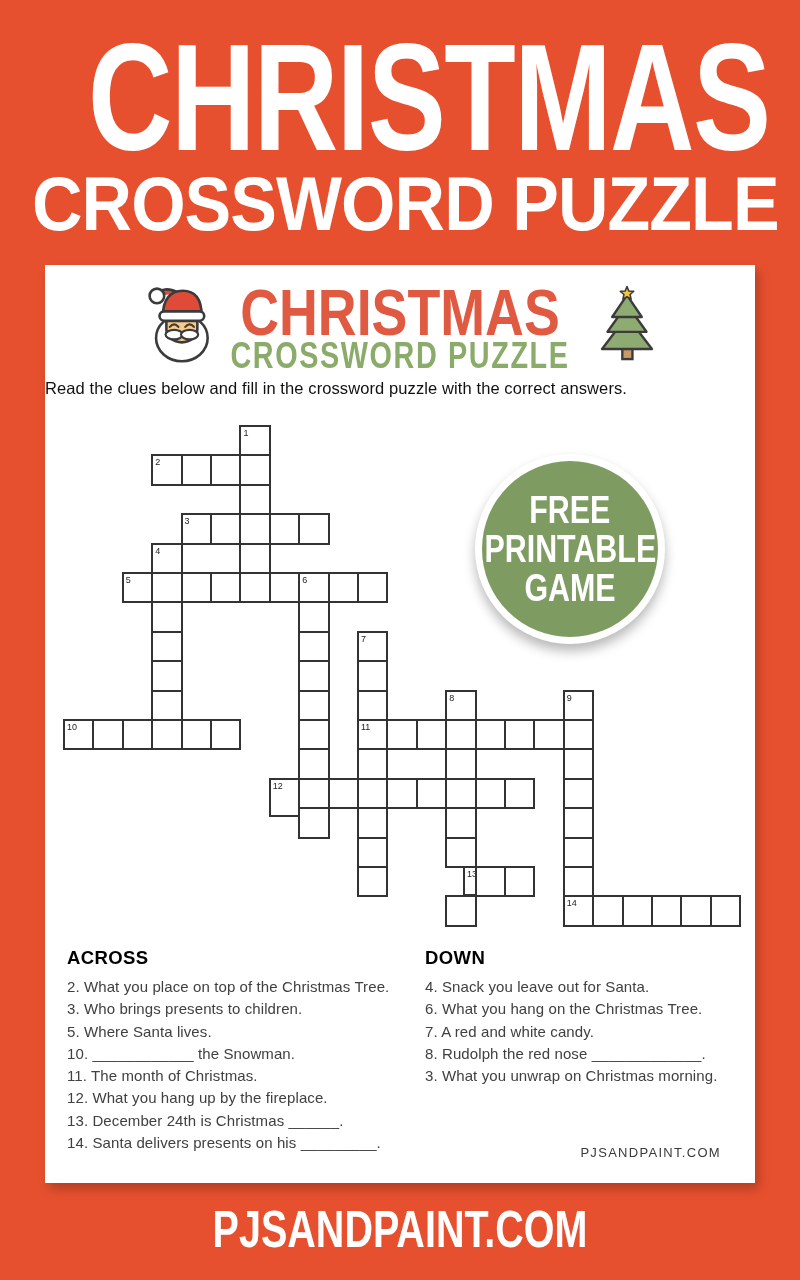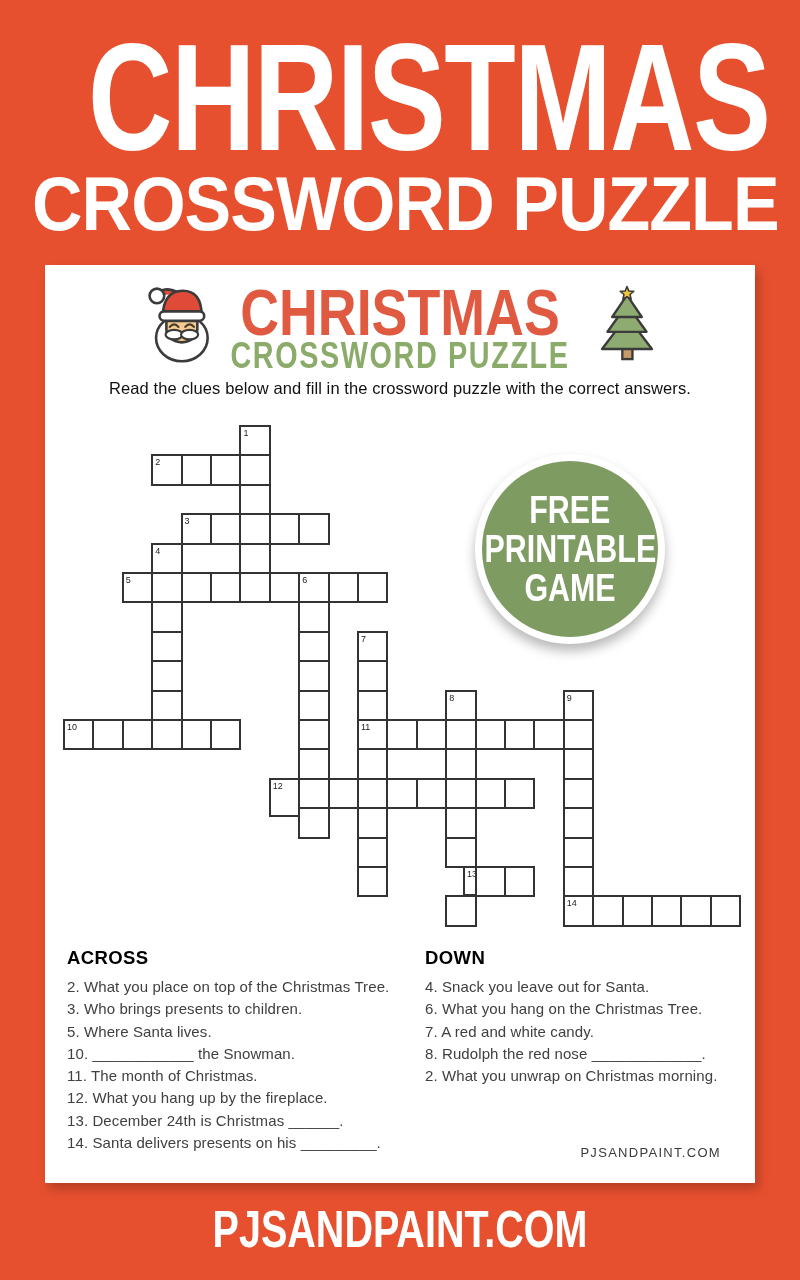--- a/index.html
+++ b/index.html
@@ -24,21 +24,21 @@
     position:absolute;left:0;right:0;top:16px;text-align:center;
     font-weight:bold;font-size:64px;line-height:1;white-space:nowrap;
     transform:scale(0.84,1);transform-origin:50% 0;letter-spacing:0px;
   }
   .card-subtitle{
     position:absolute;left:0;right:0;top:73px;text-align:center;
     font-weight:bold;font-size:36px;line-height:1;white-space:nowrap;
     transform:scale(0.80,1);transform-origin:50% 0;letter-spacing:2px;
   }
   .instruction{
-    position:absolute;left:0;right:0;top:114px;text-align:center;
+    position:absolute;left:0;right:0;top:114px;text-align:left;
     font-size:16.5px;color:#111;letter-spacing:0.1px;
   }
   
   .grid{position:absolute;left:19px;top:161px;width:676px;height:500px;}
   .gcell{
     position:absolute;background:#fff;border:2px solid #333;box-sizing:border-box;
   }
   .gnum{
     position:absolute;left:2px;top:1px;font-size:9px;color:#222;line-height:10px;
     font-family:"Liberation Sans",sans-serif;
@@ -247,20 +247,20 @@
         <li>14. Santa delivers presents on his _________.</li>
       </ul>
   </div>
   <div id="clues-down" class="clues">
     <h3>DOWN</h3>
     <ul>
         <li>4. Snack you leave out for Santa.</li>
         <li>6. What you hang on the Christmas Tree.</li>
         <li>7. A red and white candy.</li>
         <li>8. Rudolph the red nose _____________.</li>
-        <li>2. What you unwrap on Christmas morning.</li>
+        <li>3. What you unwrap on Christmas morning.</li>
       </ul>
   </div>
 
   <div class="watermark">PJSANDPAINT.COM</div>
 </div>
 
 <div id="bottom-banner">PJSANDPAINT.COM</div>
 
 </body></html>

